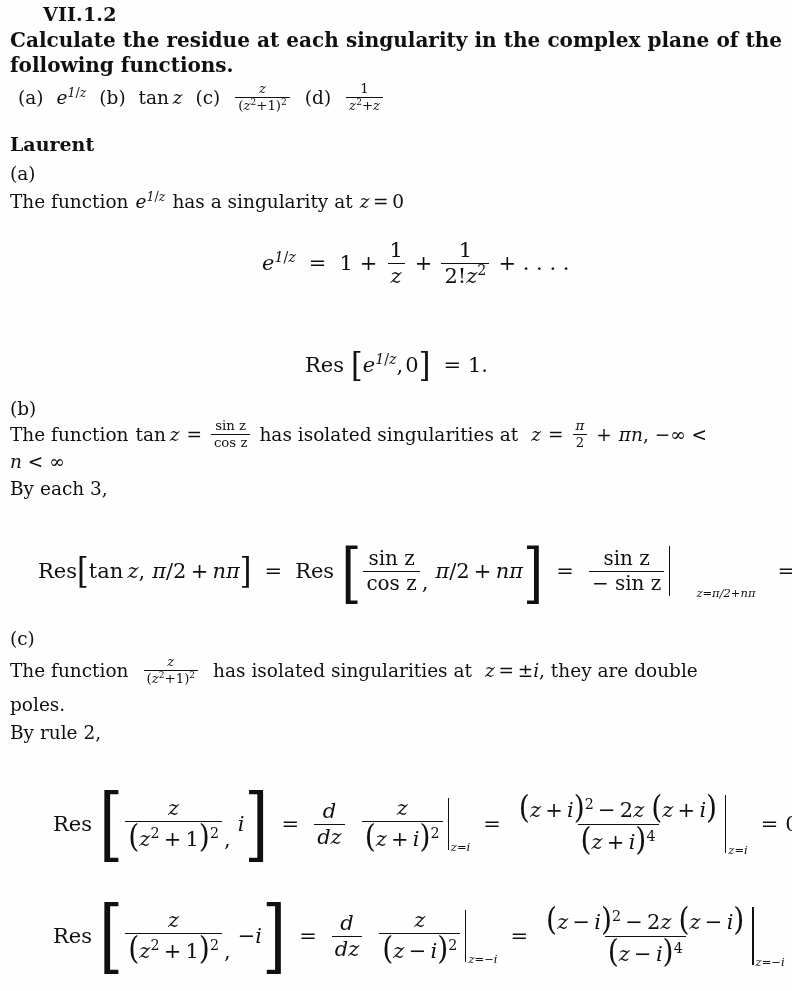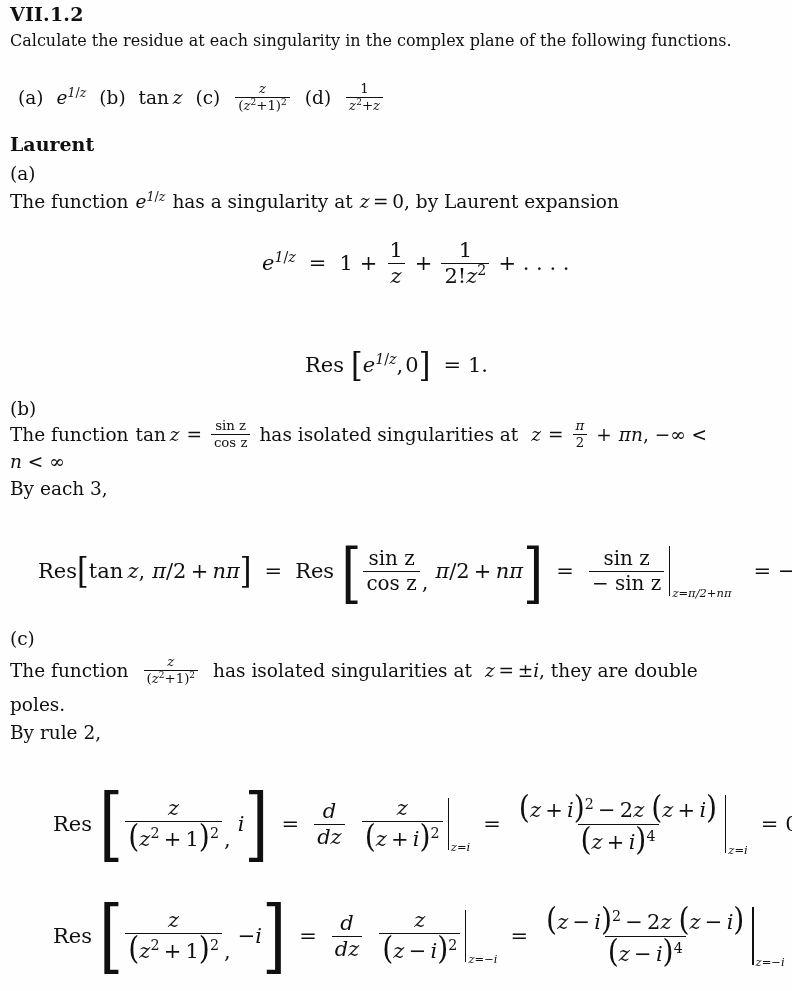--- a/index.html
+++ b/index.html
@@ -23,24 +23,25 @@
     height: 991px;
     padding: 0;
   }
 
   
   .blk { position: absolute; }
   .exno {
     font-weight: bold;
     font-size: 19px;
     letter-spacing: 0.2px;
+    margin-left: 33px;
   }
   .stmt {
-    font-weight: normal;
-    font-size: 16px;
+    font-weight: bold;
+    font-size: 20px;
     line-height: 25px;
     text-align: justify;
   }
   .secthead {
     font-weight: bold;
     font-size: 19px;
   }
   .partlbl { font-size: 18.5px; }
 
   
@@ -154,21 +155,20 @@
 
   <div class="blk" style="left:10px; top:189px; font-size:18.5px;">
     <span class="row">
       <span>The function</span>
       <span class="sp"></span>
       <span class="m"><span class="mi">e</span><sup class="ex"><span class="mi">1</span>/<span class="mi">z</span></sup></span>
       <span class="sp"></span>
       <span>has a singularity at</span>
       <span class="sp"></span>
       <span class="m"><span class="mi">z</span> <span class="rm">=</span> <span class="rm">0</span></span>
-      <span>, by Laurent expansion</span>
     </span>
   </div>
 
   <div class="eq" style="left:262px; top:239px; font-size:21px;">
     <span class="eqline m">
       <span><span class="mi">e</span><sup class="ex"><span class="mi">1</span>/<span class="mi">z</span></sup></span>
       <span class="sp2"></span>
       <span class="rm">=</span>
       <span class="sp2"></span>
       <span class="rm">1</span>
@@ -272,21 +272,21 @@
       <span class="sp"></span>
       <span class="m"><span class="mi">π</span><span class="rm">/2</span> <span class="rm">+</span> <span class="mi">nπ</span></span>
       <span class="dl rm" style="font-size:52px; transform:scaleY(1.25) translateY(1px);">]</span>
       <span class="sp2"></span>
       <span class="rm">=</span>
       <span class="sp2"></span>
       <span class="frac" style="font-size:0.95em;">
         <span class="num op">sin z</span>
         <span class="den op">− sin z</span>
       </span>
-      <span class="evalbar" style="height:50px;">
+      <span class="evalbar" style="height:50px;gap:24px;">
         <span class="bar"></span>
         <span class="bsub m mi">z=π/2+nπ</span>
       </span>
       <span class="sp3"></span>
       <span class="rm">=</span>
       <span class="sp"></span>
       <span class="rm">−1.</span>
     </span>
   </div>
 

